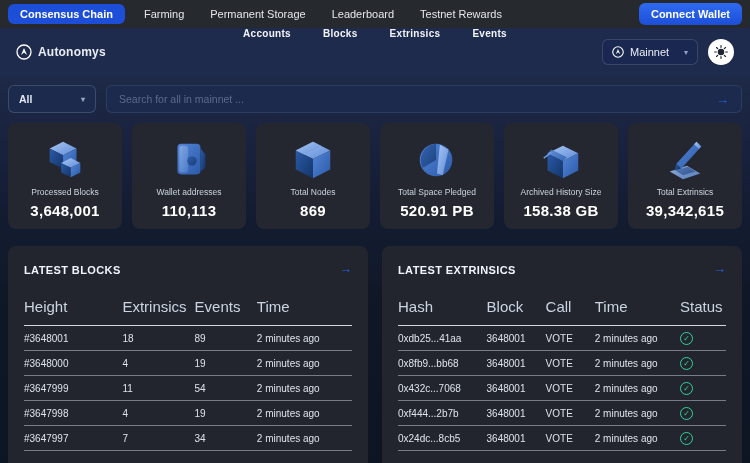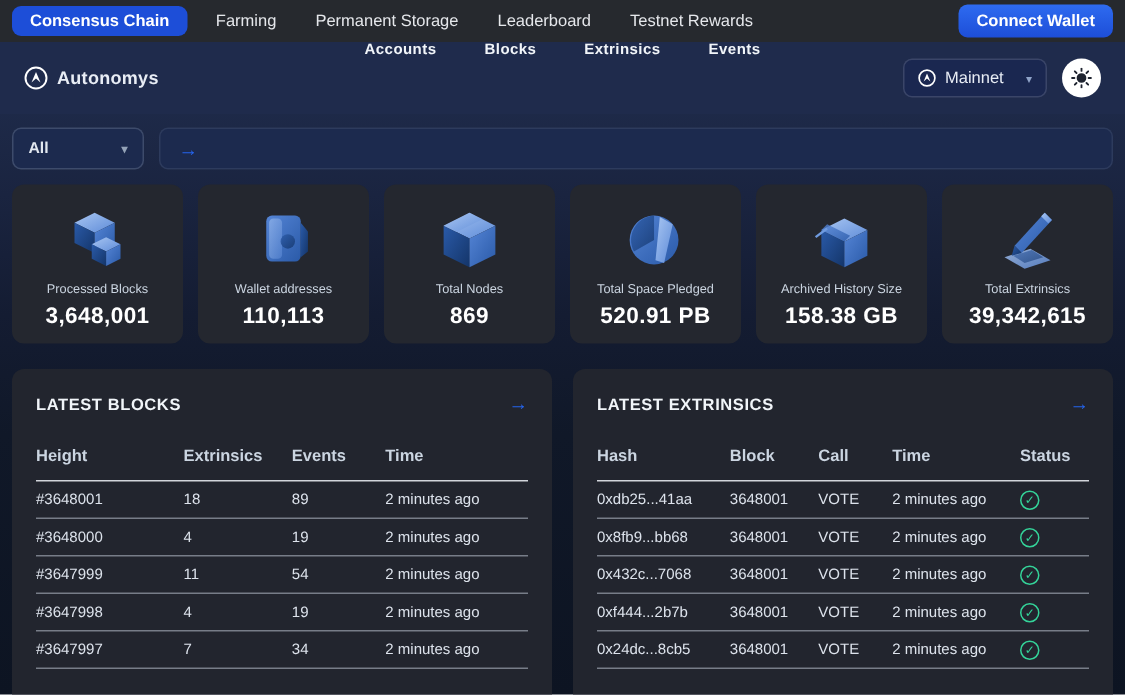--- a/index.html
+++ b/index.html
@@ -36,21 +36,21 @@
   .card { background:#24272f; border-radius:8px; display:flex; flex-direction:column; align-items:center; justify-content:center; padding-top:4px; }
   .card svg { width:46px; height:44px; margin-bottom:5px; }
   .card .label { font-size:8.5px; color:#cbd5e1; margin-bottom:5px; }
   .card .value { font-size:15px; font-weight:600; color:#fff; letter-spacing:.3px; }
   
   .panels { margin:17px 8px 0; display:grid; grid-template-columns:1fr 1fr; gap:14px; height:236px; }
   .panel { background:#22252e; border-radius:8px; padding:0 16px; overflow:hidden; }
   .panel-head { display:flex; justify-content:space-between; align-items:flex-end; padding:15px 0 14px; }
   .panel-title { font-size:11px; font-weight:700; letter-spacing:.4px; color:#f1f5f9; }
   .panel-arrow { color:#2563eb; font-size:13px; font-weight:700; cursor:pointer; }
-  .thead { display:grid; font-size:11px; font-weight:700; color:#cbd5e1; padding:8px 0 10px; border-bottom:1px solid rgba(241,245,249,.85); }
+  .thead { display:grid; font-size:15px; font-weight:400; color:#cbd5e1; padding:8px 0 10px; border-bottom:1px solid rgba(241,245,249,.85); }
   .trow { display:grid; height:25px; align-items:center; font-size:10px; color:#dde3ec; border-bottom:1px solid rgba(203,213,225,.5); cursor:pointer; }
   .grid-blocks { grid-template-columns:30% 22% 19% 29%; }
   .grid-ext { grid-template-columns:27% 18% 15% 26% 14%; }
   .status-ok { width:13px; height:13px; border-radius:50%; border:1px solid #34d399; color:#34d399; font-size:8px; display:inline-flex; align-items:center; justify-content:center; }
 </style>
 </head>
 <body>
 
 <svg width="0" height="0" style="position:absolute">
   <defs>
@@ -124,20 +124,21 @@
     </button>
   </div>
 </div>
 
 <div class="search-row">
   <div class="filter-select">
     <span>All</span>
     <span class="chev">▾</span>
   </div>
   <div class="search-box">
+    <input type="text" placeholder="Search for all in mainnet ..." style="">
     <span class="search-arrow">→</span>
   </div>
 </div>
 
 <div class="stats">
   <div class="card">
     <svg viewBox="0 0 48 44">
       <polygon points="22,3 36,10 22,17 8,10" fill="url(#gLight)"></polygon>
       <polygon points="8,10 22,17 22,31 8,24" fill="url(#gDark)"></polygon>
       <polygon points="36,10 22,17 22,31 36,24" fill="url(#gMid)"></polygon>

